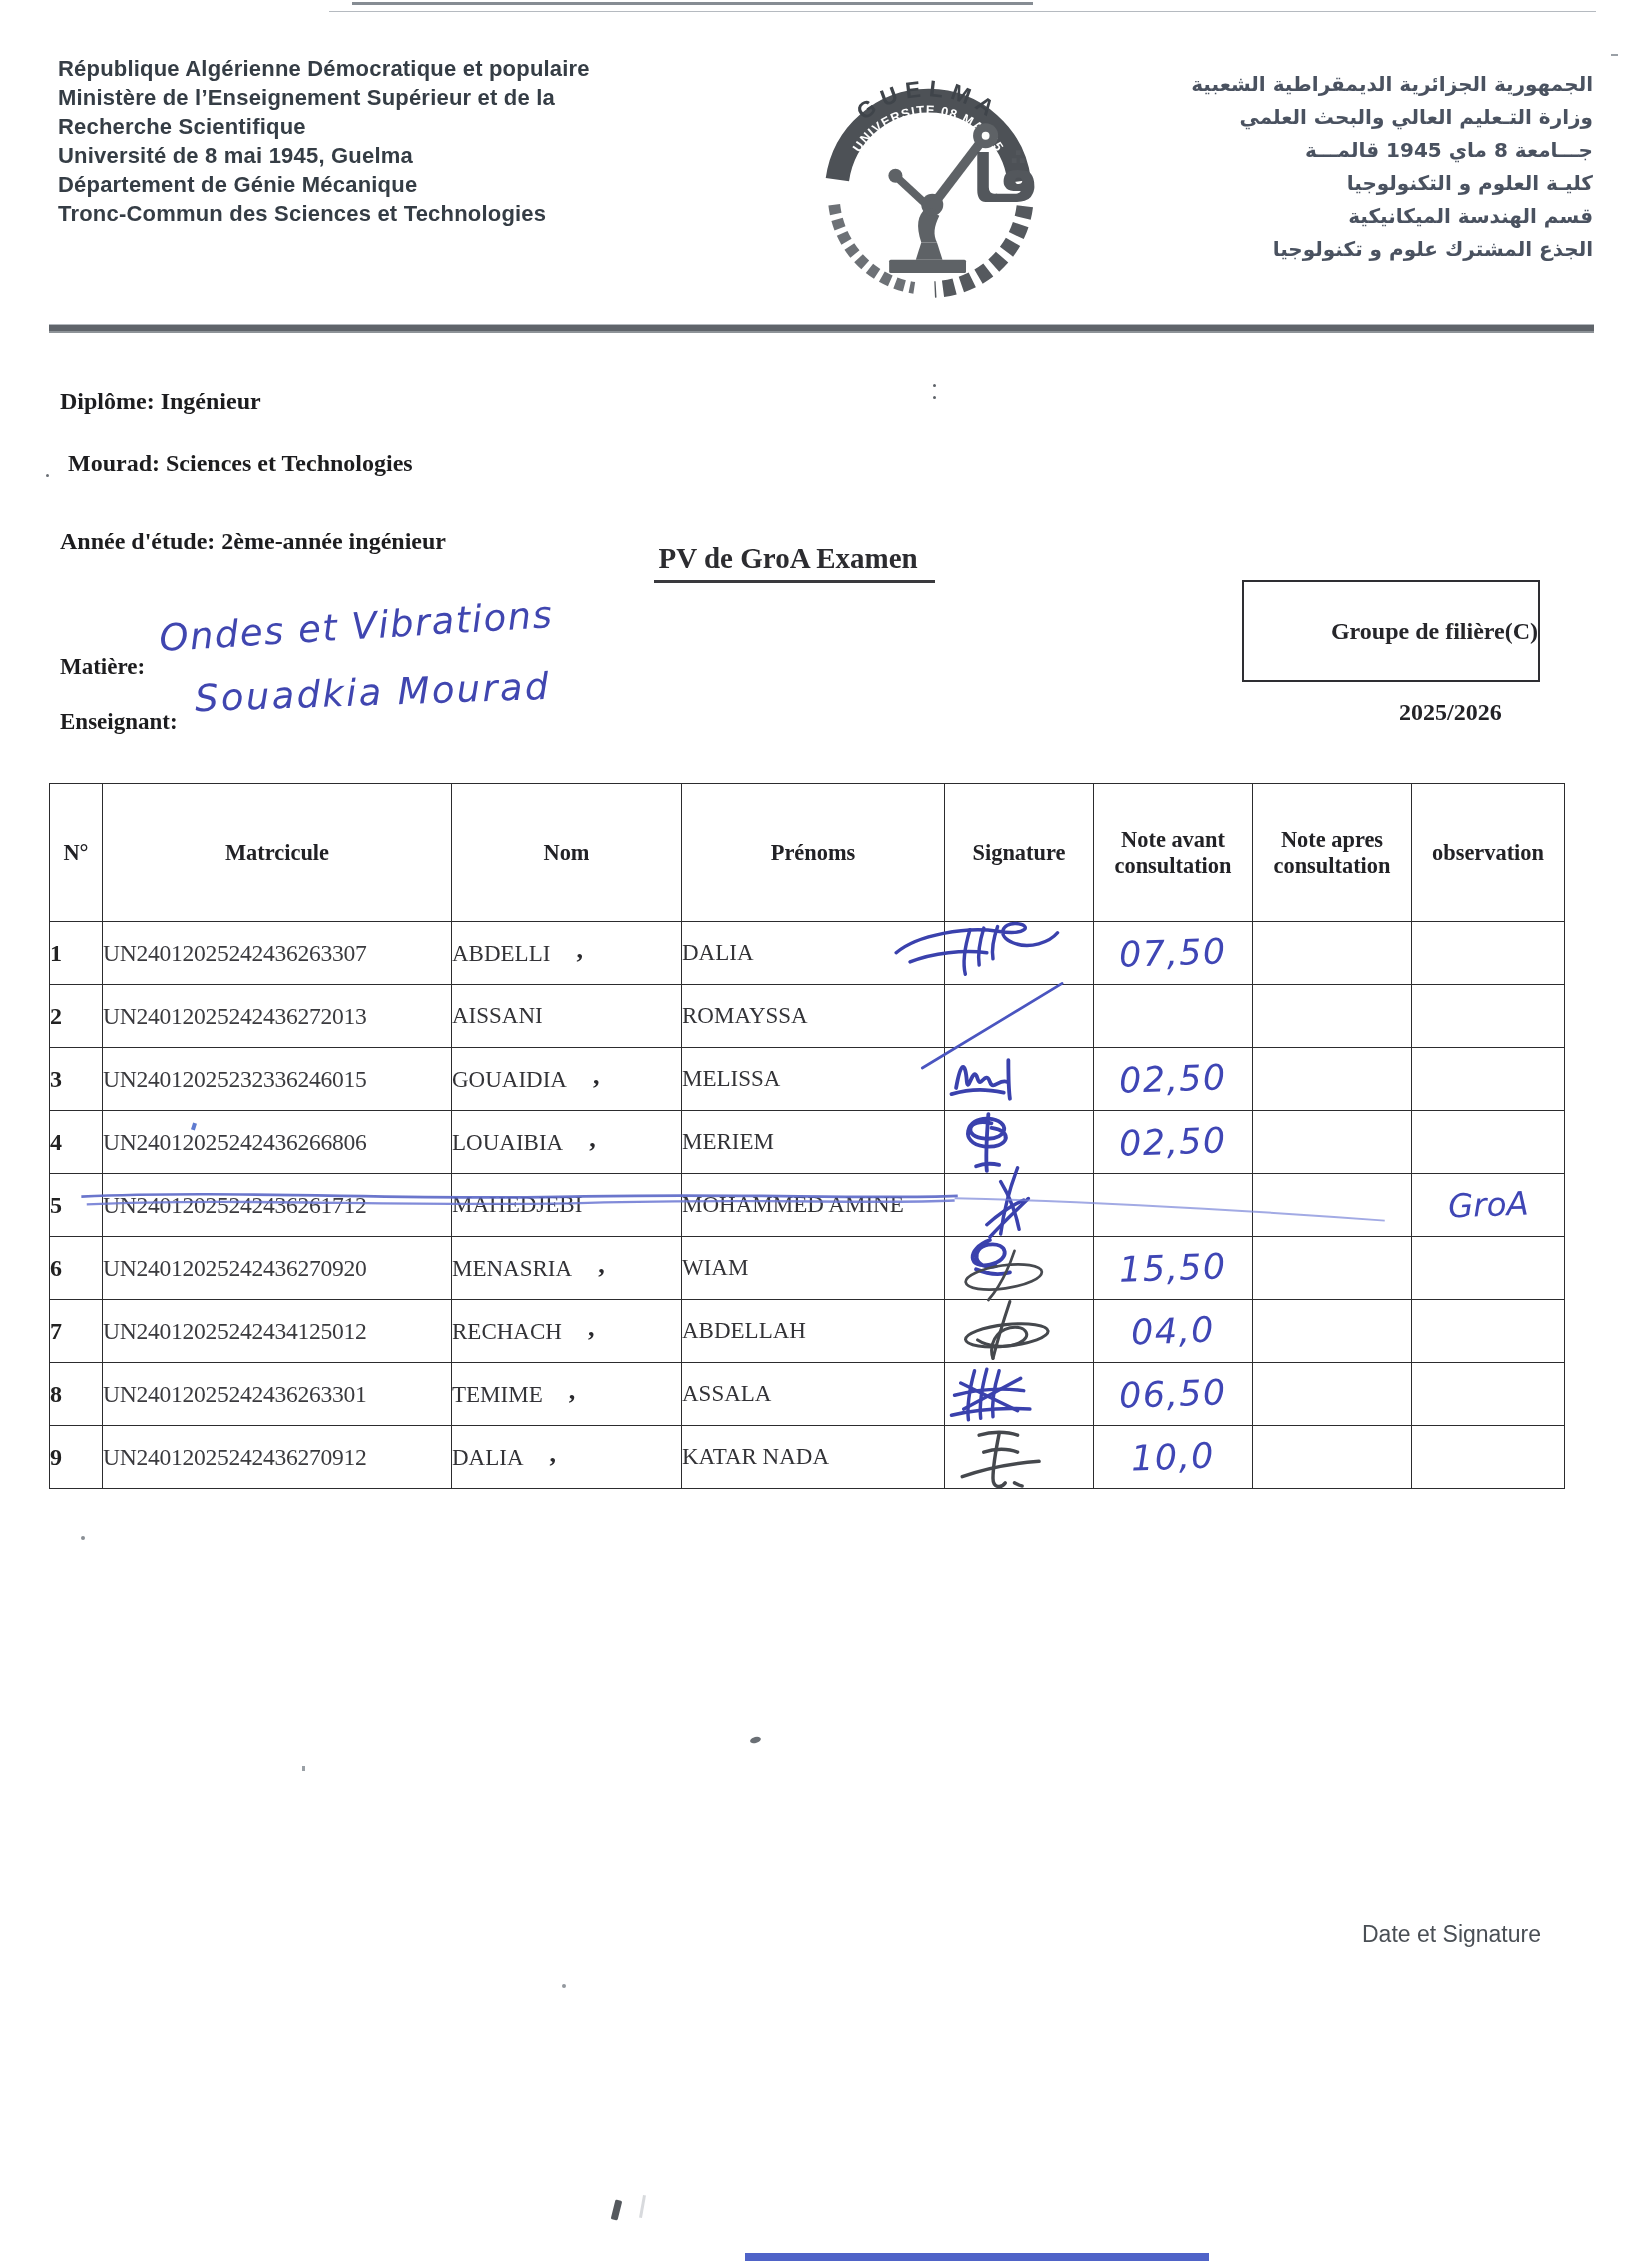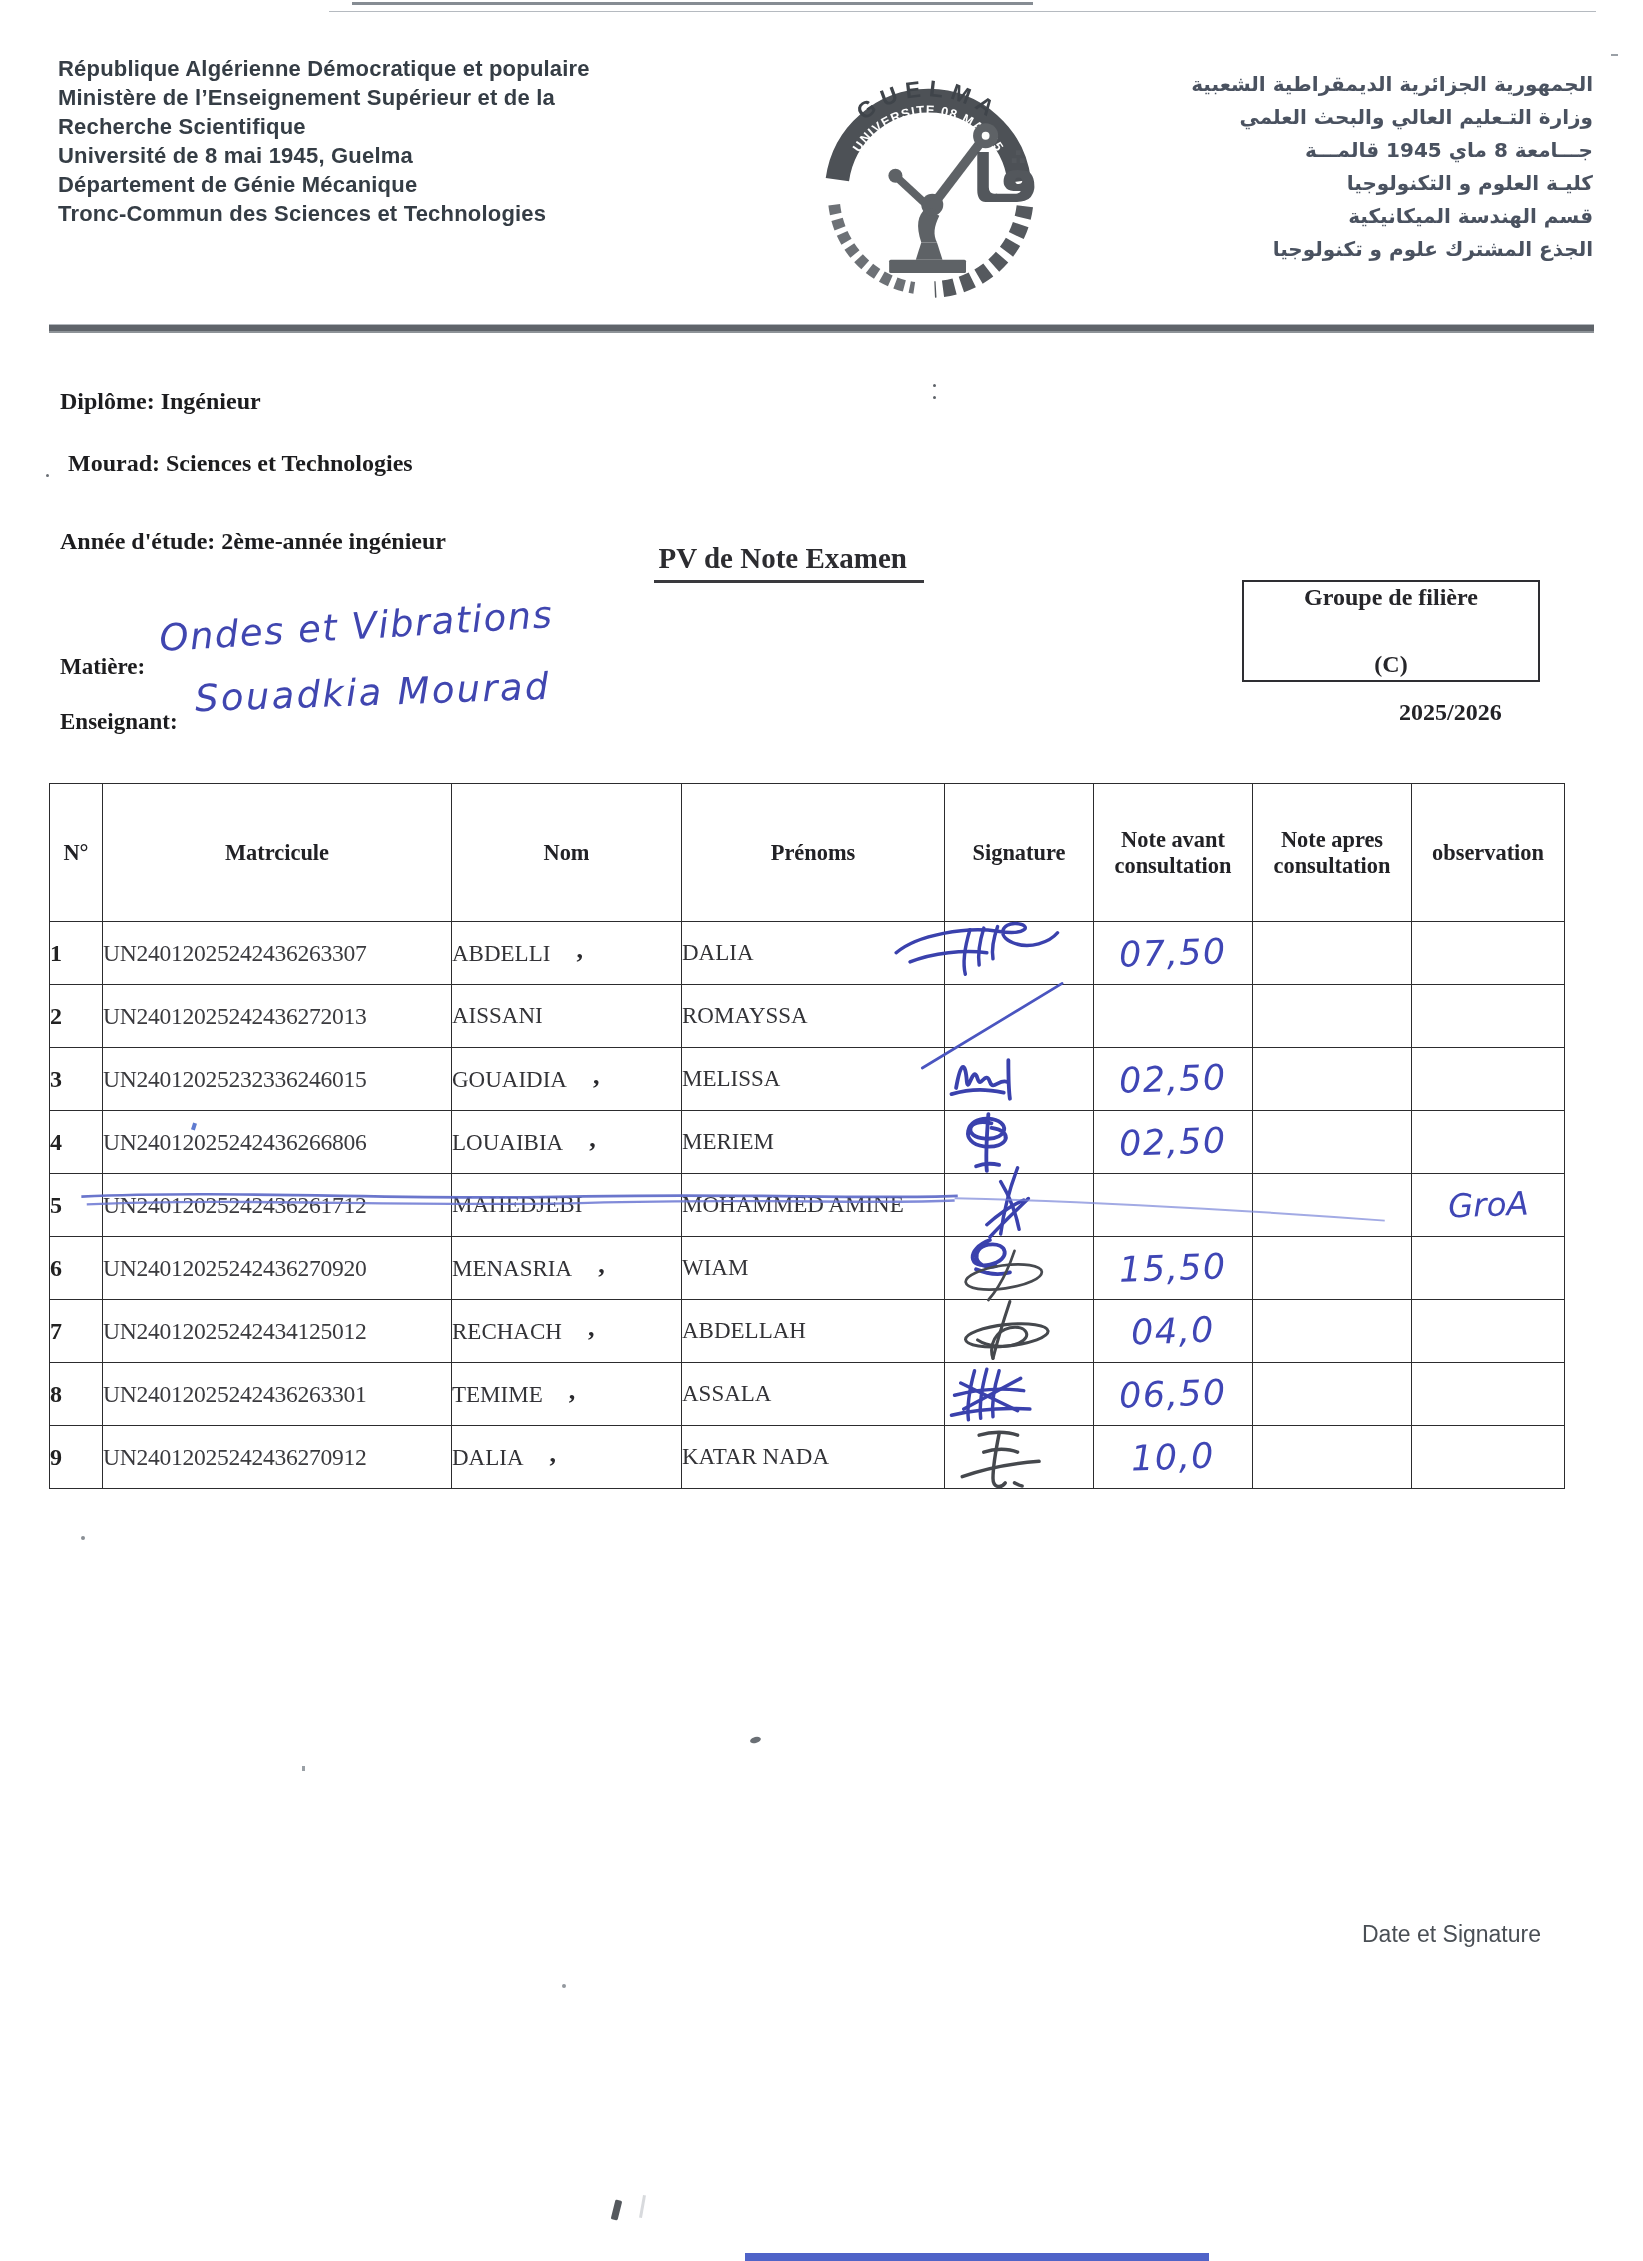--- a/index.html
+++ b/index.html
@@ -20,21 +20,21 @@
   .info-line{left:60px;font-size:24px;font-weight:bold;color:#1d1d1f;}
   #doc-title{left:654px;top:542px;font-size:29px;font-weight:bold;color:#2c2c30;
     border-bottom:3.9px solid #3a3a3e;padding:0 17px 5.4px 4.6px;}
 
   .field-label{font-size:23px;font-weight:bold;color:#1d1d1f;}
   .hand{font-family:"DejaVu Sans",sans-serif;font-style:italic;color:#4046b0;}
   #matiere-value{left:159px;top:605px;font-size:37px;transform:rotate(-3.5deg);letter-spacing:1.5px;}
   #enseignant-value{left:195px;top:671px;font-size:37px;transform:rotate(-2deg);letter-spacing:2.3px;}
 
   #groupe-box{left:1242px;top:580px;width:294px;height:98px;border:2.3px solid #2e2e32;
-    display:flex;flex-direction:column;align-items:center;justify-content:space-between;
+    display:flex;align-items:center;justify-content:flex-end;
     font-size:24px;font-weight:bold;color:#26262a;line-height:31px;}
   #year{left:1399px;top:699px;font-size:24px;font-weight:bold;color:#232327;}
 
   
   #pv-table{position:absolute;left:49px;top:783px;border-collapse:collapse;table-layout:fixed;width:1514px;}
   #pv-table td,#pv-table th{border:1.9px solid #2c2c2e;padding:0;vertical-align:middle;overflow:visible;}
   #pv-table thead tr{height:138px;}
   #pv-table tbody tr{height:63px;}
   #pv-table th{font-size:22.4px;font-weight:bold;color:#222226;line-height:26px;text-align:center;}
   td.c-n{font-size:24px;font-weight:bold;padding-left:5.4px;color:#222;}
@@ -111,21 +111,21 @@
 
   <div class="abs" id="header-rule"></div>
 
   <div class="abs info-line" style="top:388px;">Diplôme: Ingénieur</div>
   <div class="artifact" style="left:46px;top:474px;width:3.1px;height:3.1px;background:#6a6f75;border-radius:50%;"></div>
   <div class="abs info-line" style="top:450px;left:68px;">Mourad: Sciences et Technologies</div>
   <div class="abs info-line" style="top:528px;">Année d'étude: 2ème-année ingénieur</div>
   <div class="artifact" style="left:933px;top:384px;width:3.1px;height:3.1px;background:#5d6268;border-radius:50%;"></div>
   <div class="artifact" style="left:933px;top:396px;width:3.1px;height:3.1px;background:#5d6268;border-radius:50%;"></div>
 
-  <div class="abs" id="doc-title">PV de Note Examen</div>
+  <div class="abs" id="doc-title">PV de GroA Examen</div>
 
   <div class="abs field-label" style="left:60px;top:654px;">Matière:</div>
   <div class="abs hand" id="matiere-value">Ondes et Vibrations</div>
   <div class="abs field-label" style="left:60px;top:709px;">Enseignant:</div>
   <div class="abs hand" id="enseignant-value">Souadkia Mourad</div>
 
   <div class="abs" id="groupe-box">
     <span>Groupe de filière</span>
     <span>(C)</span>
   </div>

